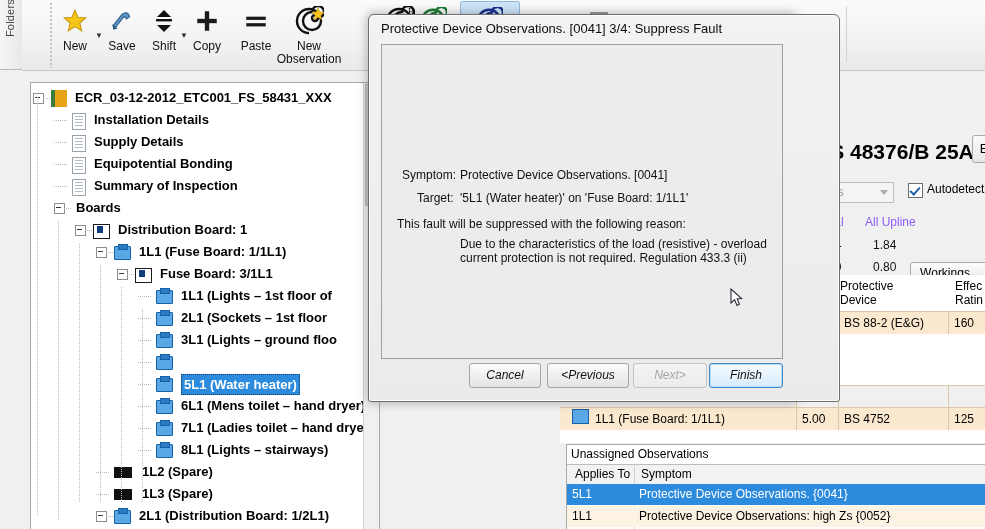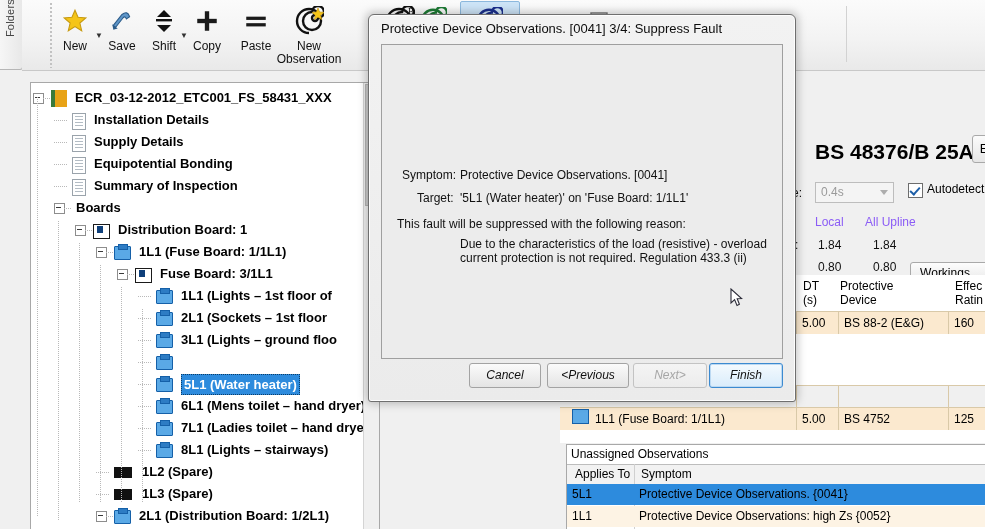--- a/index.html
+++ b/index.html
@@ -106,31 +106,32 @@
 
   
   #obs{position:absolute;left:566px;top:444px;width:419px;height:85px;background:#fff;
     border:1px solid #a8a8a8;}
   #obs-title{position:absolute;left:4px;top:2px;font-size:12px;}
   #obs-head{position:absolute;left:0;top:19px;width:100%;height:19px;background:#f2f2f2;
     border-top:1px solid #bdbdbd;border-bottom:1px solid #bdbdbd;font-size:12px;line-height:19px;}
   .obs-row{position:absolute;left:0;width:100%;height:21px;line-height:21px;font-size:12px;}
   .obs-row .c1{position:absolute;left:5px;}
   .obs-row .c2{position:absolute;left:72px;}
-  .obs-row.sel{background:#2d8bdd;color:#000000;}
+  .obs-row.sel{background:#2d8bdd;color:#ffffff;}
   .obs-vline{position:absolute;left:67px;top:19px;width:1px;bottom:0;background:#d0d0d0;}
 
   
   #dlg-shadow{left:366px;top:12px;width:432px;height:392px;background:rgba(0,0,0,.22);
     border-radius:7px;filter:blur(4px);}
   #dialog{
     left:368px;top:14px;width:426px;height:386px;
     background:linear-gradient(180deg,#f2f2f2,#ebebeb);
     border:1px solid #6f6f6f;border-radius:6px 6px 3px 3px;
     box-shadow:inset 0 0 0 1px #fdfdfd;
+    padding-left:44px;
   }
   #dlg-title{position:absolute;left:12px;top:6px;font-size:13px;color:#0d0d0d;}
   #dlg-body{position:absolute;left:12px;top:29px;width:400px;height:313px;
     background:#ececec;border:1px solid #9f9f9f;}
   .d-lab{position:absolute;font-size:12px;color:#111;}
   #dlg-buttons{position:absolute;left:0;top:348px;width:100%;height:30px;font-style:italic;}
   .dbtn{position:absolute;top:0;height:23px;line-height:22px;text-align:center;font-size:12px;
     background:linear-gradient(180deg,#fbfbfb,#e4e4e4);border:1px solid #a3a3a3;border-radius:3px;color:#111;}
   .dbtn.disabled{color:#a6a6a6;background:linear-gradient(180deg,#f4f4f4,#ececec);border-color:#c3c3c3;}
   .dbtn.default{border:1px solid #3c8ad0;box-shadow:0 0 0 1px #bcd9f2 inset;

